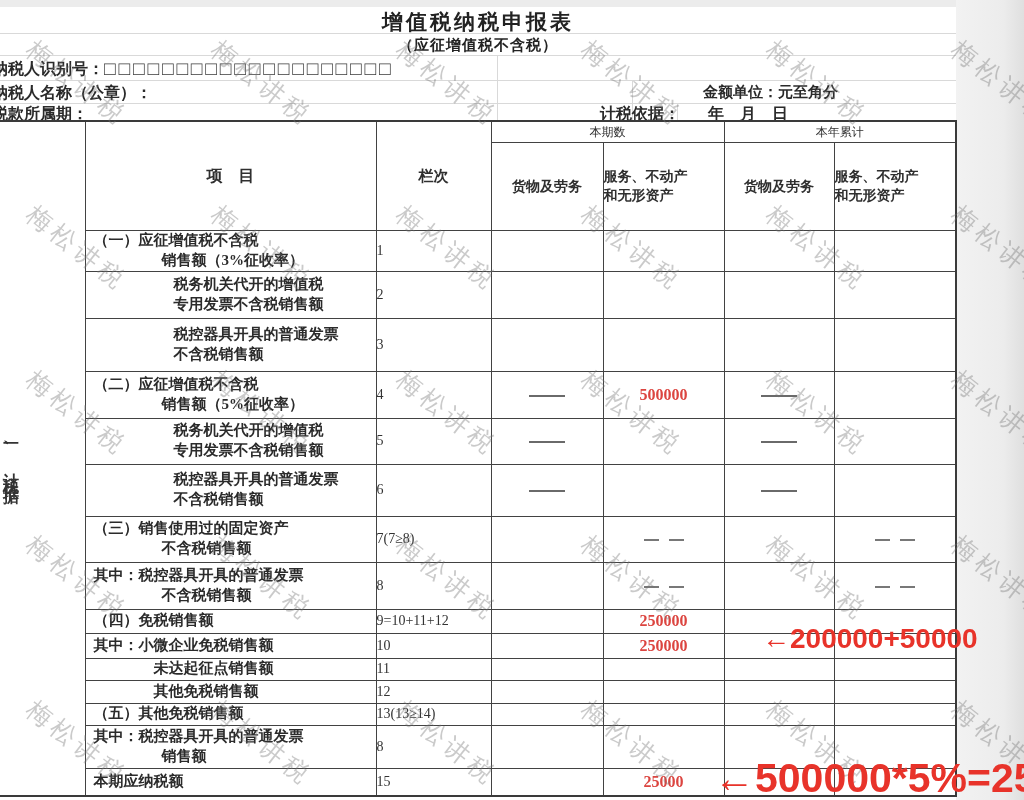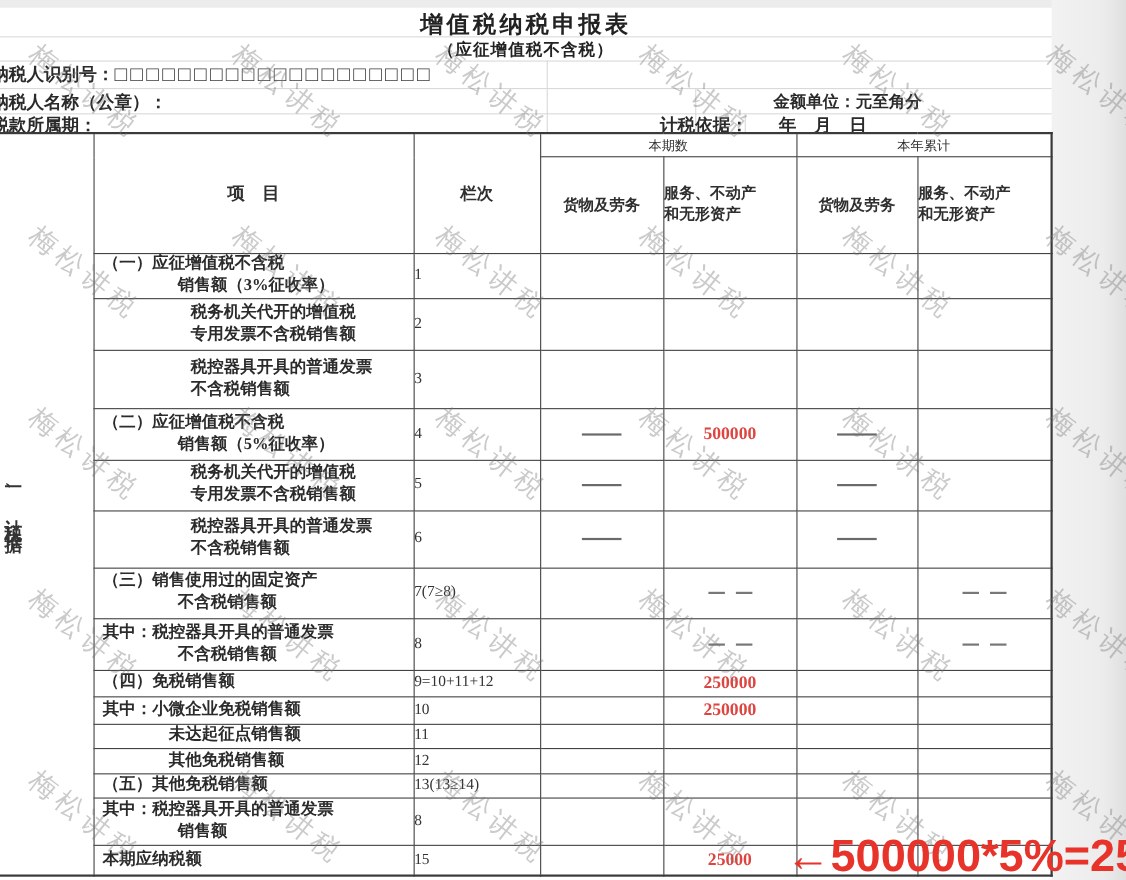--- a/index.html
+++ b/index.html
@@ -292,15 +292,16 @@
       <div class="wm" style="left: 817px; top: 413px;">梅松讲税</div>
       <div class="wm" style="left: 817px; top: 578px;">梅松讲税</div>
       <div class="wm" style="left: 817px; top: 743px;">梅松讲税</div>
       <div class="wm" style="left: 1002px; top: 83px;">梅松讲税</div>
       <div class="wm" style="left: 1002px; top: 248px;">梅松讲税</div>
       <div class="wm" style="left: 1002px; top: 413px;">梅松讲税</div>
       <div class="wm" style="left: 1002px; top: 578px;">梅松讲税</div>
       <div class="wm" style="left: 1002px; top: 743px;">梅松讲税</div>
     </div>
 
+  <div class="anno anno1">←200000+50000</div>
   <div class="anno anno2">←500000*5%=25000</div>
 
 </div>
 
 </body></html>

